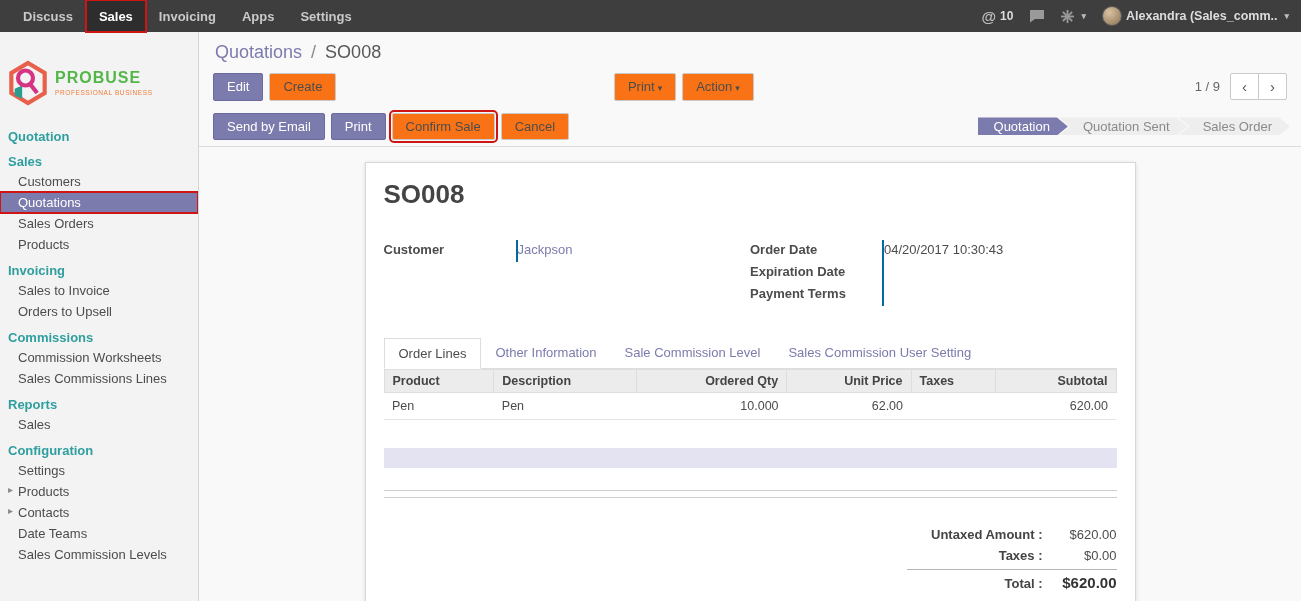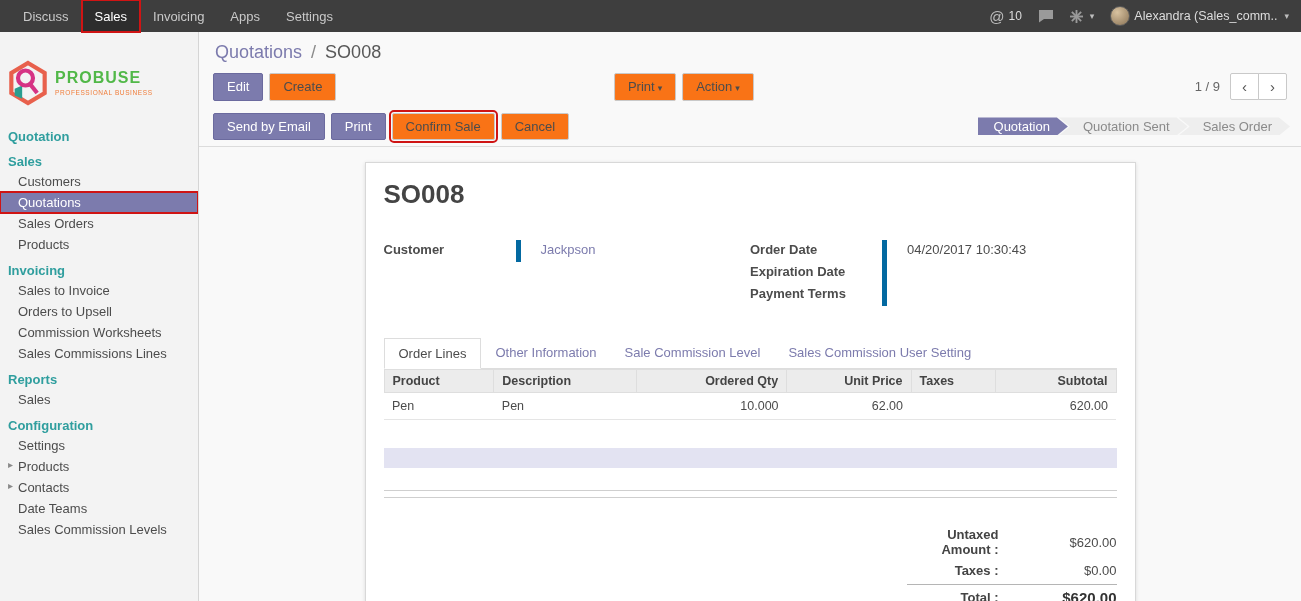--- a/index.html
+++ b/index.html
@@ -1,21 +1,21 @@
 <!DOCTYPE html>
 <html><head>
 <meta charset="utf-8">
 <style>
   * { margin:0; padding:0; box-sizing:border-box; }
   html,body { width:1301px; height:601px; }
   body { font-family:"Liberation Sans", sans-serif; font-size:13px; color:#4c4c4c; background:#fff; overflow:hidden; }
   .screen { width:1301px; height:601px; display:flex; flex-direction:column; }
 
   
-  .topbar { height:32px; flex:0 0 32px; background:#3e3e3e; display:flex; justify-content:space-between; color:#c9c9c9; }
+  .topbar { height:32px; flex:0 0 32px; background:#3e3e3e; display:flex; justify-content:space-between; color:#c9c9c9;font-weight:bold; }
   .menus { display:flex; padding-left:10px; }
   .menu-item { padding:0 13px; display:flex; align-items:center; font-size:13px; cursor:pointer; }
   .menu-item.active { color:#fff; background:#2d2d2d; }
   .hl-red { outline:2px solid #cf1414; outline-offset:-1px; position:relative; z-index:5; }
   .topbar-right { display:flex; align-items:center; gap:16px; padding-right:12px; }
   .systray { display:flex; align-items:center; gap:4px; cursor:pointer; }
   .at-glyph { font-size:15px; color:#bdbdbd; }
   .mention-count { font-size:12px; color:#ddd; }
   .caret { font-size:9px; margin-left:3px; color:#bdbdbd; }
   .avatar { width:20px; height:20px; border-radius:50%; background:radial-gradient(circle at 35% 30%, #d8c2a0, #8a7355); border:1px solid #5c5c5c; }
@@ -66,40 +66,40 @@
   .step.active { background:#7c7bad; color:#fff; }
 
   
   .sheet-area { flex:1; overflow:auto; padding:15px 0 20px; display:flex; justify-content:center; align-items:flex-start; }
   .sheet { width:771px; min-height:434px; background:#fff; border:1px solid #d8d8d8; box-shadow:0 1px 4px rgba(0,0,0,0.12); padding:16px 18px 22px; }
   .sheet-title { font-size:26px; font-weight:bold; color:#444; margin-bottom:30px; }
   .fields { display:flex; margin-bottom:32px; }
   .field-col { width:50%; }
   .field-row { display:flex; align-items:flex-start; min-height:22px; }
   .field-label { width:132px; font-weight:bold; color:#4c4c4c; padding-top:2px; font-size:13px; flex:0 0 132px; }
-  .field-value { flex:1; border-left:5px solid #0369a1; padding:2px 0 2px 20px; min-height:22px; color:#4c4c4c; }
+  .field-value { flex:1; border-left:2px solid #0369a1; padding:2px 0 2px 0; min-height:22px; color:#4c4c4c; }
   .link { color:#7c7bad; cursor:pointer; }
 
   .tabs { display:flex; border-bottom:1px solid #ddd; }
   .tab { padding:7px 14px; font-size:13px; color:#7c7bad; cursor:pointer; margin-bottom:-1px; }
   .tab.active { background:#fff; border:1px solid #ddd; border-bottom:1px solid #fff; color:#4c4c4c; }
 
   table.lines { width:100%; border-collapse:collapse; font-size:12.5px; table-layout:fixed; }
   table.lines th { background:#ececec; border:1px solid #dedede; text-align:left; padding:4px 8px; font-weight:bold; color:#444; }
   table.lines th.num { text-align:right; }
   table.lines td { padding:6px 8px; border-bottom:1px solid #e5e5e5; color:#4c4c4c; }
   table.lines td.num { text-align:right; }
 
   .section-bar { height:20px; background:#e3e3f2; margin-top:28px; }
   .sep-lines { margin-top:22px; }
   .sep-line { border-top:1px solid #cfcfcf; }
   .sep-line + .sep-line { margin-top:6px; }
 
   .totals { margin-top:26px; margin-left:auto; width:210px; font-size:13px; }
-  .trow { display:flex; justify-content:flex-end; align-items:center; padding:3px 0;gap:44px; }
+  .trow { display:flex; justify-content:flex-end; align-items:flex-end; padding:3px 0; }
   .tlabel { font-weight:bold; color:#444; flex:1; text-align:right; }
   .tval { width:74px; text-align:right; color:#4c4c4c; }
   .tsep { border-top:1px solid #b5b5b5; margin:3px 0 1px; }
   .total-row .tval { font-weight:bold; font-size:15px; color:#333; }
 
   .hl-red-btn { outline:2px solid #cf1414; outline-offset:1px; position:relative; z-index:4; }
 </style>
 </head>
 <body>
 
@@ -162,20 +162,21 @@
         <div class="nav-heading">Sales</div>
         <div class="nav-item">Customers</div>
         <div class="nav-item active hl-red">Quotations</div>
         <div class="nav-item">Sales Orders</div>
         <div class="nav-item">Products</div>
 
         <div class="nav-heading">Invoicing</div>
         <div class="nav-item">Sales to Invoice</div>
         <div class="nav-item">Orders to Upsell</div>
 
+        <div class="nav-heading">Commissions</div>
         <div class="nav-item">Commission Worksheets</div>
         <div class="nav-item">Sales Commissions Lines</div>
 
         <div class="nav-heading">Reports</div>
         <div class="nav-item">Sales</div>
 
         <div class="nav-heading">Configuration</div>
         <div class="nav-item">Settings</div>
         <div class="nav-item">
           <span class="arrow">▸</span>

